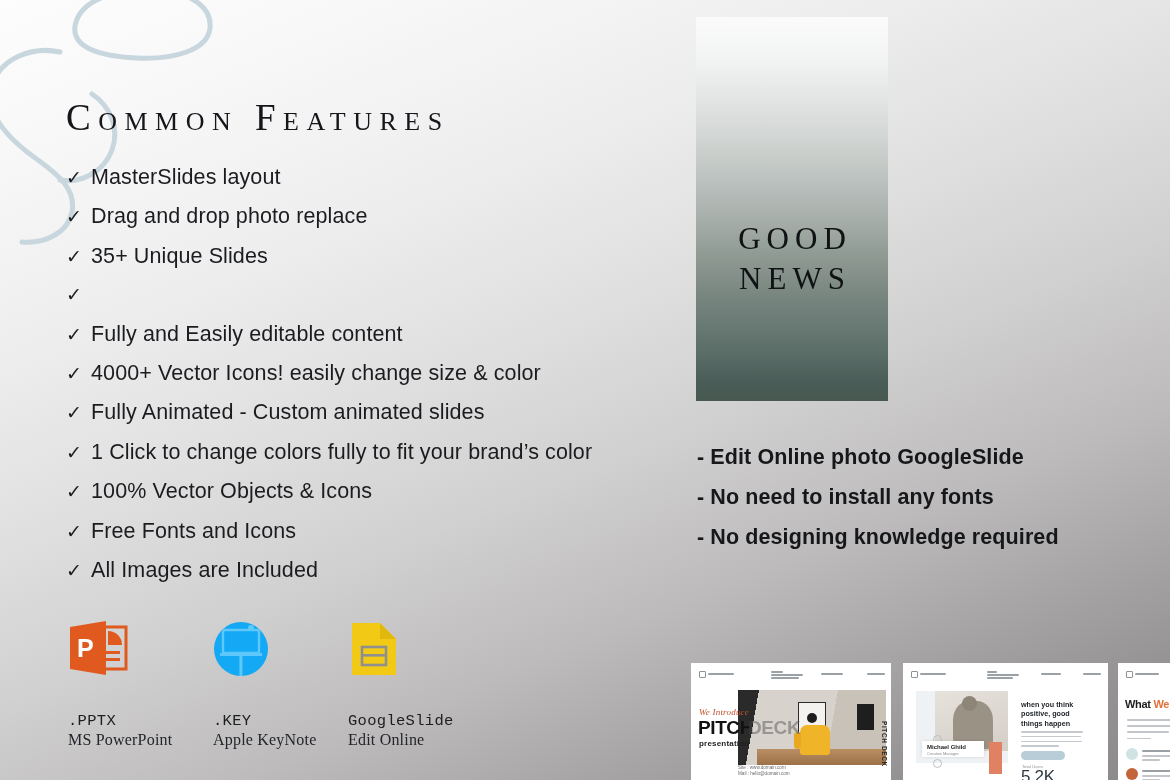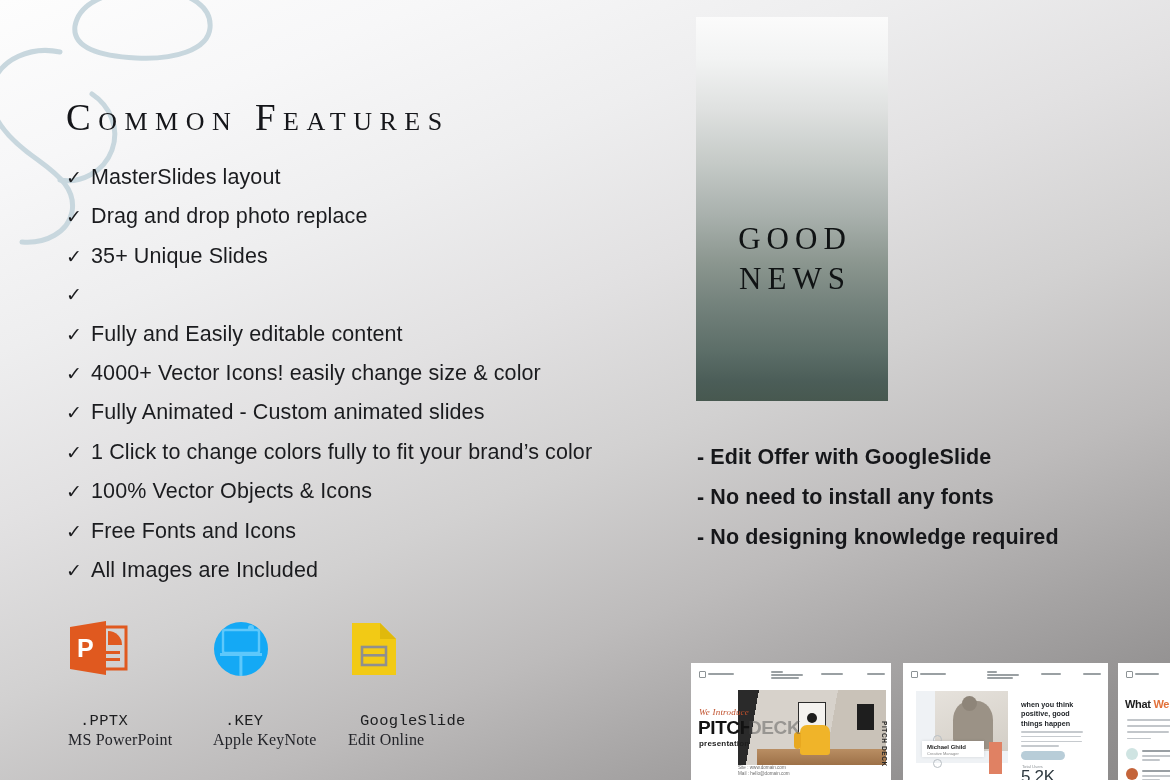--- a/index.html
+++ b/index.html
@@ -99,21 +99,20 @@
     display: flex;
     align-items: center;
   }
   .format-ext {
     font-family: "Liberation Mono", "DejaVu Sans Mono", monospace;
     font-size: 15.5px;
     color: #1d1e20;
     letter-spacing: 0.3px;
     margin-top: 34px;
     white-space: nowrap;
-    margin-left: 12px;
   }
   .format-sub {
     font-family: Liberation Serif, serif;
     font-size: 16px;
     color: #24252a;
     letter-spacing: 0.2px;
     margin-top: 1px;
     white-space: nowrap;
   }
 
@@ -616,21 +615,21 @@
   </div>
 
   <div class="good-news-panel">
     <div class="good-news-text">
       <div>GOOD</div>
       <div>NEWS</div>
     </div>
   </div>
 
   <div class="right-bullets">
-    <div class="right-bullet">- Edit Offer with GoogleSlide</div>
+    <div class="right-bullet">- Edit Online photo GoogleSlide</div>
     <div class="right-bullet">- No need to install any fonts</div>
     <div class="right-bullet">- No designing knowledge required</div>
   </div>
 
   <div class="thumbs">
 
     <div class="thumb thumb-1">
       <div class="tnav">
         <span class="tnav-dot" style="left:0"></span>
         <span class="tnav-bar" style="left:9px; top:2px; width:26px;"></span>

